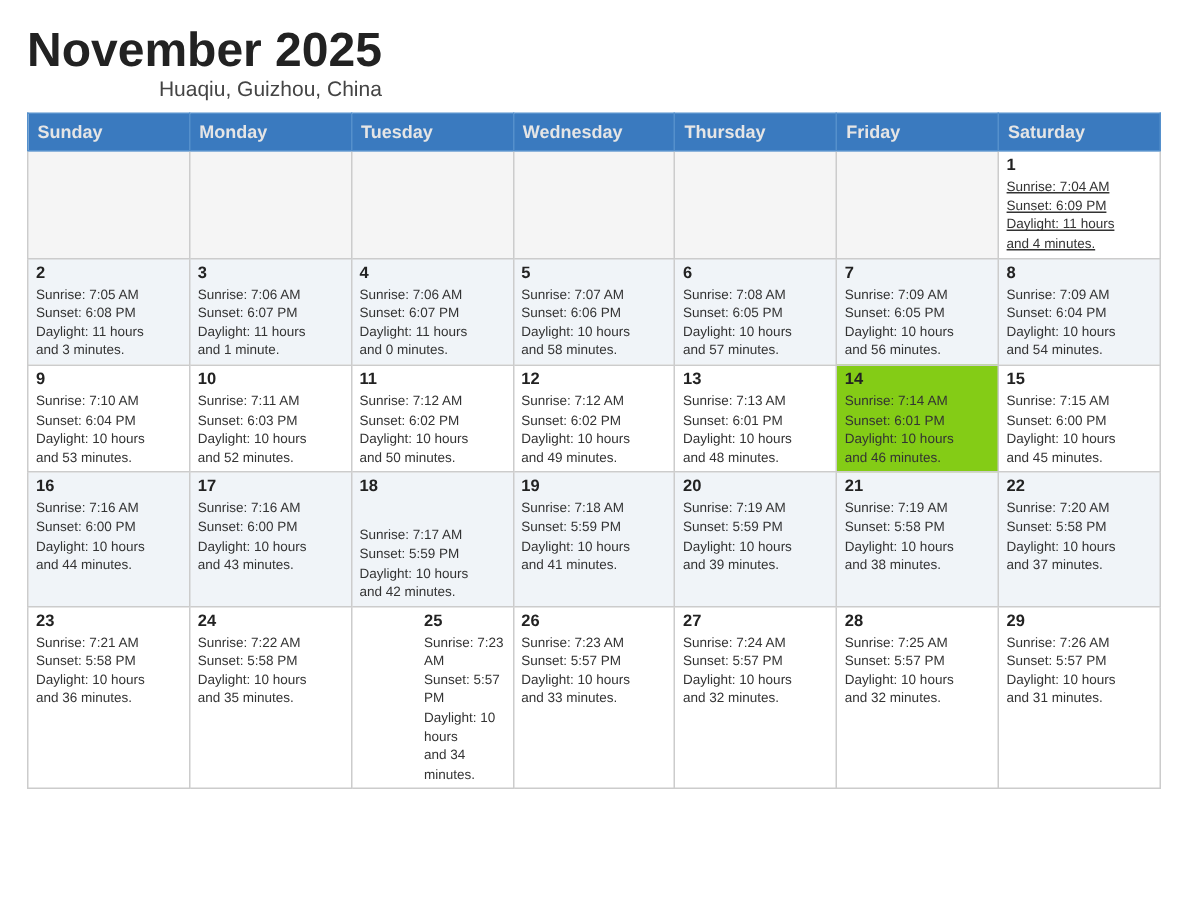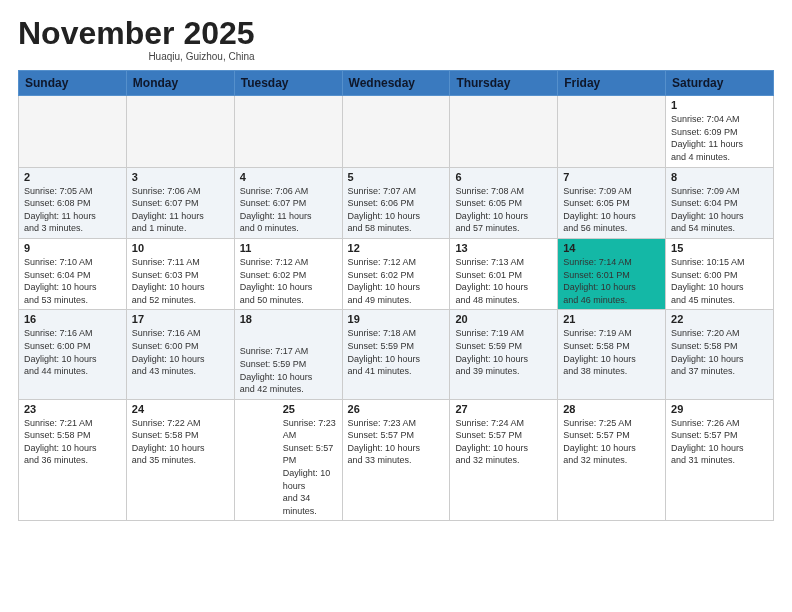--- a/index.html
+++ b/index.html
@@ -46,31 +46,31 @@
     .title-area {
       text-align: right;
     }
     .month-title {
       font-size: 32px;
       font-weight: bold;
       color: #222;
       line-height: 1.1;
     }
     .location {
-      font-size: 10px;
+      font-size: 14px;
       color: #444;
     }
     .calendar {
       width: 100%;
       border-collapse: collapse;
       border: 1px solid #ccc;
     }
     .calendar th {
       background-color: #3a7abf;
-      color: #0f172a;
+      color: #e5e5e5;
       font-size: 12px;
       font-weight: bold;
       text-align: left;
       padding: 5px 6px;
       border: 1px solid #5590cc;
     }
     .calendar td {
       vertical-align: top;
       border: 1px solid #ccc;
       padding: 3px 5px;
@@ -128,21 +128,21 @@
     <tbody id="calendar-body">
     <tr>
           <td class="empty"></td>
           <td class="empty"></td>
           <td class="empty"></td>
           <td class="empty"></td>
           <td class="empty"></td>
           <td class="empty"></td>
           <td style="background-color: rgb(255, 255, 255);">
             <span class="day-num">1</span>
-            <div class="day-info" style="white-space: pre-line;">Sunrise: 7:04 AM
+            <div class="day-info" style="white-space: pre-line; text-decoration: underline;">Sunrise: 7:04 AM
 Sunset: 6:09 PM
 Daylight: 11 hours
 and 4 minutes.</div>
           </td>
         </tr>
         <tr>
           <td style="background-color: rgb(240, 244, 248);">
             <span class="day-num">2</span>
             <div class="day-info" style="white-space: pre-line;">Sunrise: 7:05 AM
 Sunset: 6:08 PM
@@ -221,30 +221,30 @@
 Daylight: 10 hours
 and 49 minutes.</div>
           </td>
           <td style="background-color: rgb(255, 255, 255);">
             <span class="day-num">13</span>
             <div class="day-info" style="white-space: pre-line;">Sunrise: 7:13 AM
 Sunset: 6:01 PM
 Daylight: 10 hours
 and 48 minutes.</div>
           </td>
-          <td style="background-color: #14b8a6;">
+          <td style="background-color: #84cc16;">
             <span class="day-num">14</span>
             <div class="day-info" style="white-space: pre-line;">Sunrise: 7:14 AM
 Sunset: 6:01 PM
 Daylight: 10 hours
 and 46 minutes.</div>
           </td>
           <td style="background-color: rgb(255, 255, 255);">
             <span class="day-num">15</span>
-            <div class="day-info" style="white-space: pre-line;">Sunrise: 10:15 AM
+            <div class="day-info" style="white-space: pre-line;">Sunrise: 7:15 AM
 Sunset: 6:00 PM
 Daylight: 10 hours
 and 45 minutes.</div>
           </td>
         </tr>
         <tr>
           <td style="background-color: rgb(240, 244, 248);">
             <span class="day-num">16</span>
             <div class="day-info" style="white-space: pre-line;">Sunrise: 7:16 AM
 Sunset: 6:00 PM

